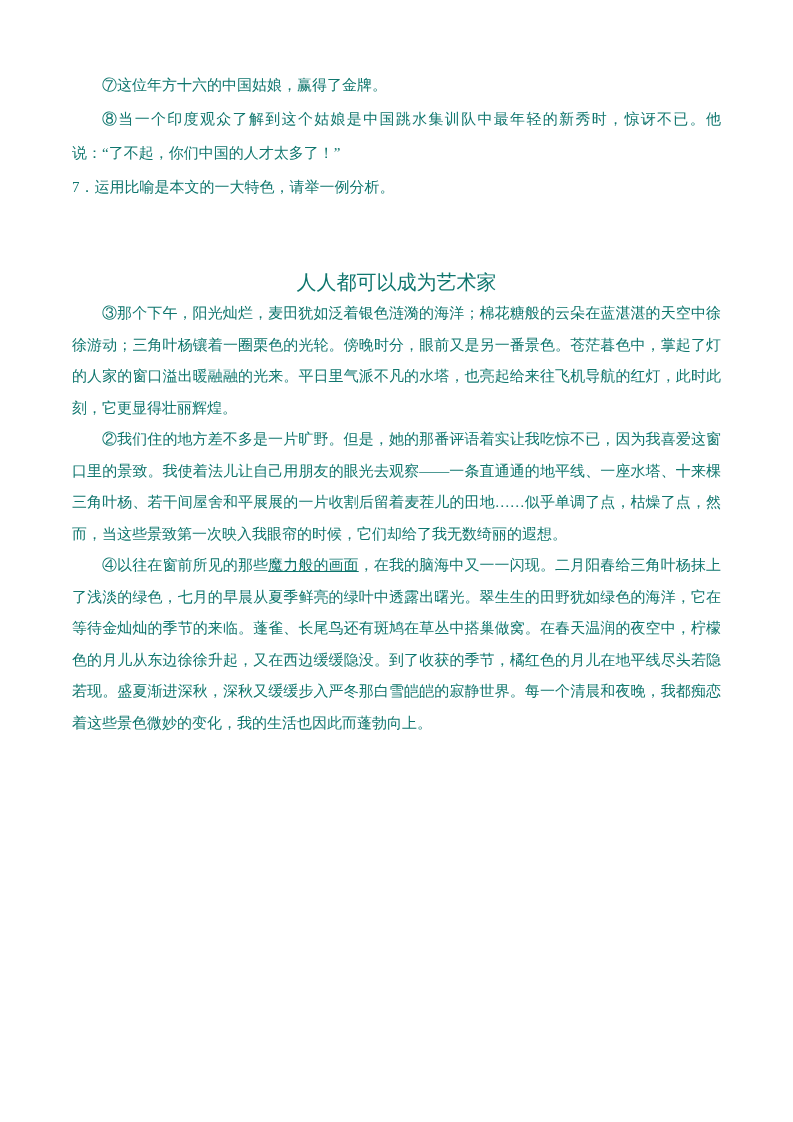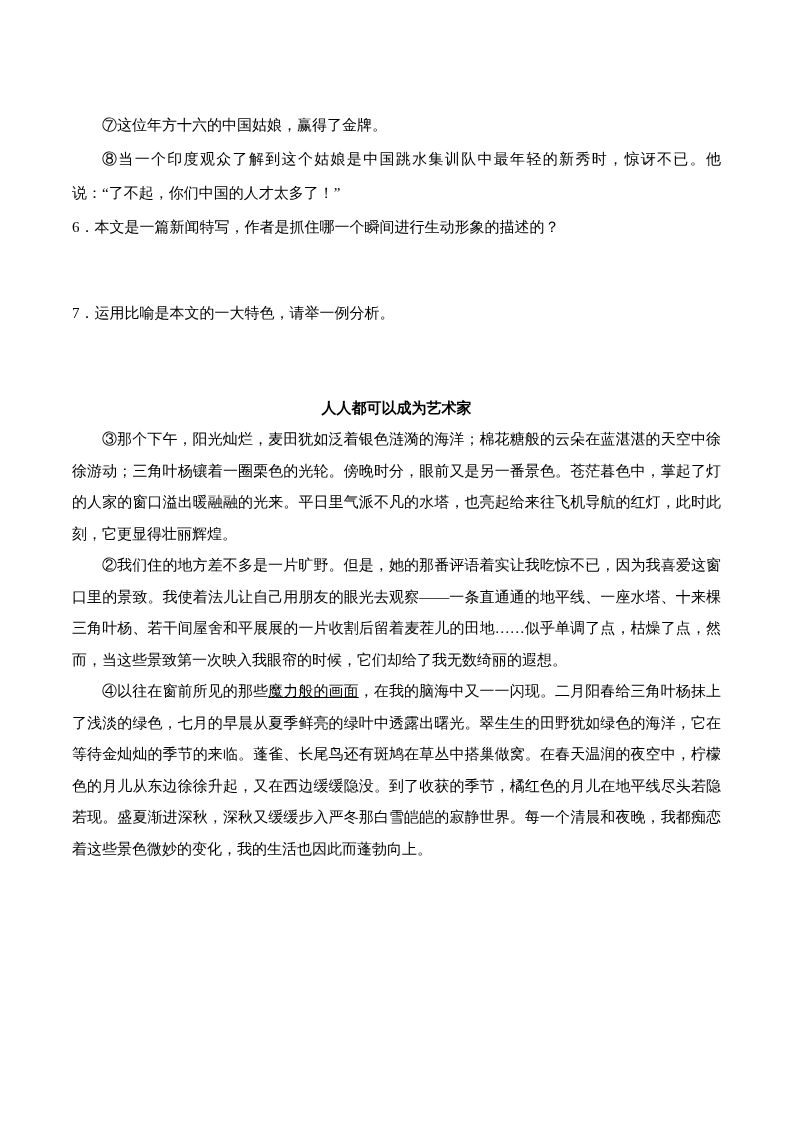--- a/index.html
+++ b/index.html
@@ -5,25 +5,25 @@
   html, body {
     margin: 0;
     padding: 0;
     background: #ffffff;
   }
   .page {
     position: relative;
     width: 793px;
     height: 1122px;
     background: #ffffff;
-    color: #000000;
+    color: #0f766e;
     font-family: "Liberation Serif", "DejaVu Serif", serif;
     font-size: 15px;
     box-sizing: border-box;
-    padding: 108px 72px 0 72px;
+    padding: 68px 72px 0 72px;
     overflow: hidden;
   }
   .para {
     margin: 0;
     line-height: 34px;
     text-align: justify;
     word-break: break-all;
   }
   .indent {
     text-indent: 2em;
@@ -35,38 +35,37 @@
   .answer-gap-mid   { margin-bottom: 62px; }
   .answer-gap-large { margin-bottom: 92px; }
   .passage .para {
     line-height: 31.5px;
   }
   .passage-instruction {
     line-height: 32px;
   }
   .passage-title {
     margin: 0;
-    font-size: 15px;
-    font-weight: bold;
+    font-size: 20px;
+    font-weight: normal;
     text-align: center;
     line-height: 32px;
   }
   .underline {
     text-decoration: underline;
   }
 </style>
 </head>
 <body>
 
 <div class="page">
 
   <section>
     <p class="para indent">⑦这位年方十六的中国姑娘，赢得了金牌。</p>
     <p class="para indent">⑧当一个印度观众了解到这个姑娘是中国跳水集训队中最年轻的新秀时，惊讶不已。他说：“了不起，你们中国的人才太多了！”</p>
-    <p class="para question answer-gap-small">6．本文是一篇新闻特写，作者是抓住哪一个瞬间进行生动形象的描述的？</p>
     <p class="para question answer-gap-mid">7．运用比喻是本文的一大特色，请举一例分析。</p>
   </section>
 
   <section class="passage">
     <h2 class="passage-title">人人都可以成为艺术家</h2>
     <p class="para indent">③那个下午，阳光灿烂，麦田犹如泛着银色涟漪的海洋；棉花糖般的云朵在蓝湛湛的天空中徐徐游动；三角叶杨镶着一圈栗色的光轮。傍晚时分，眼前又是另一番景色。苍茫暮色中，掌起了灯的人家的窗口溢出暖融融的光来。平日里气派不凡的水塔，也亮起给来往飞机导航的红灯，此时此刻，它更显得壮丽辉煌。</p>
     <p class="para indent">②我们住的地方差不多是一片旷野。但是，她的那番评语着实让我吃惊不已，因为我喜爱这窗口里的景致。我使着法儿让自己用朋友的眼光去观察——一条直通通的地平线、一座水塔、十来棵三角叶杨、若干间屋舍和平展展的一片收割后留着麦茬儿的田地……似乎单调了点，枯燥了点，然而，当这些景致第一次映入我眼帘的时候，它们却给了我无数绮丽的遐想。</p>
     <p class="para indent"><span>④以往在窗前所见的那些</span><span class="underline">魔力般的画面</span><span>，在我的脑海中又一一闪现。二月阳春给三角叶杨抹上了浅淡的绿色，七月的早晨从夏季鲜亮的绿叶中透露出曙光。翠生生的田野犹如绿色的海洋，它在等待金灿灿的季节的来临。蓬雀、长尾鸟还有斑鸠在草丛中搭巢做窝。在春天温润的夜空中，柠檬色的月儿从东边徐徐升起，又在西边缓缓隐没。到了收获的季节，橘红色的月儿在地平线尽头若隐若现。盛夏渐进深秋，深秋又缓缓步入严冬那白雪皑皑的寂静世界。每一个清晨和夜晚，我都痴恋着这些景色微妙的变化，我的生活也因此而蓬勃向上。</span></p>
   </section>
 

